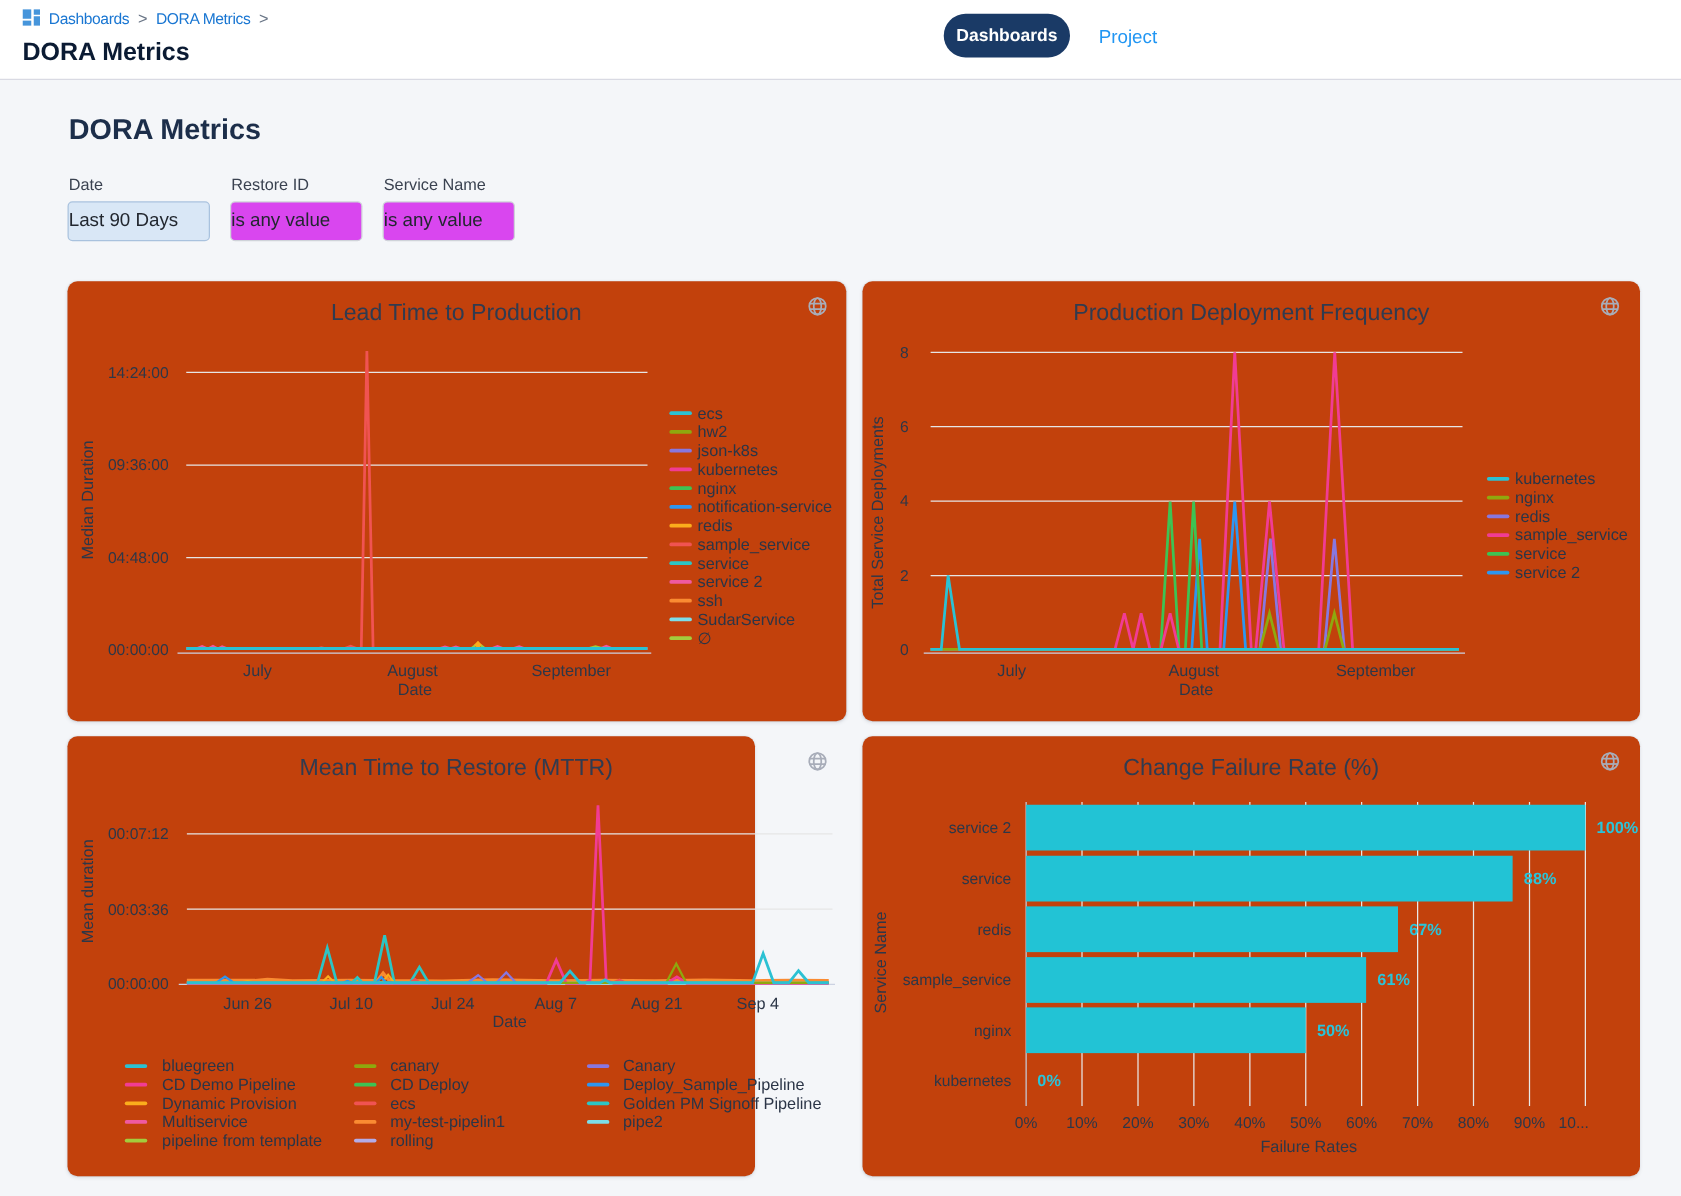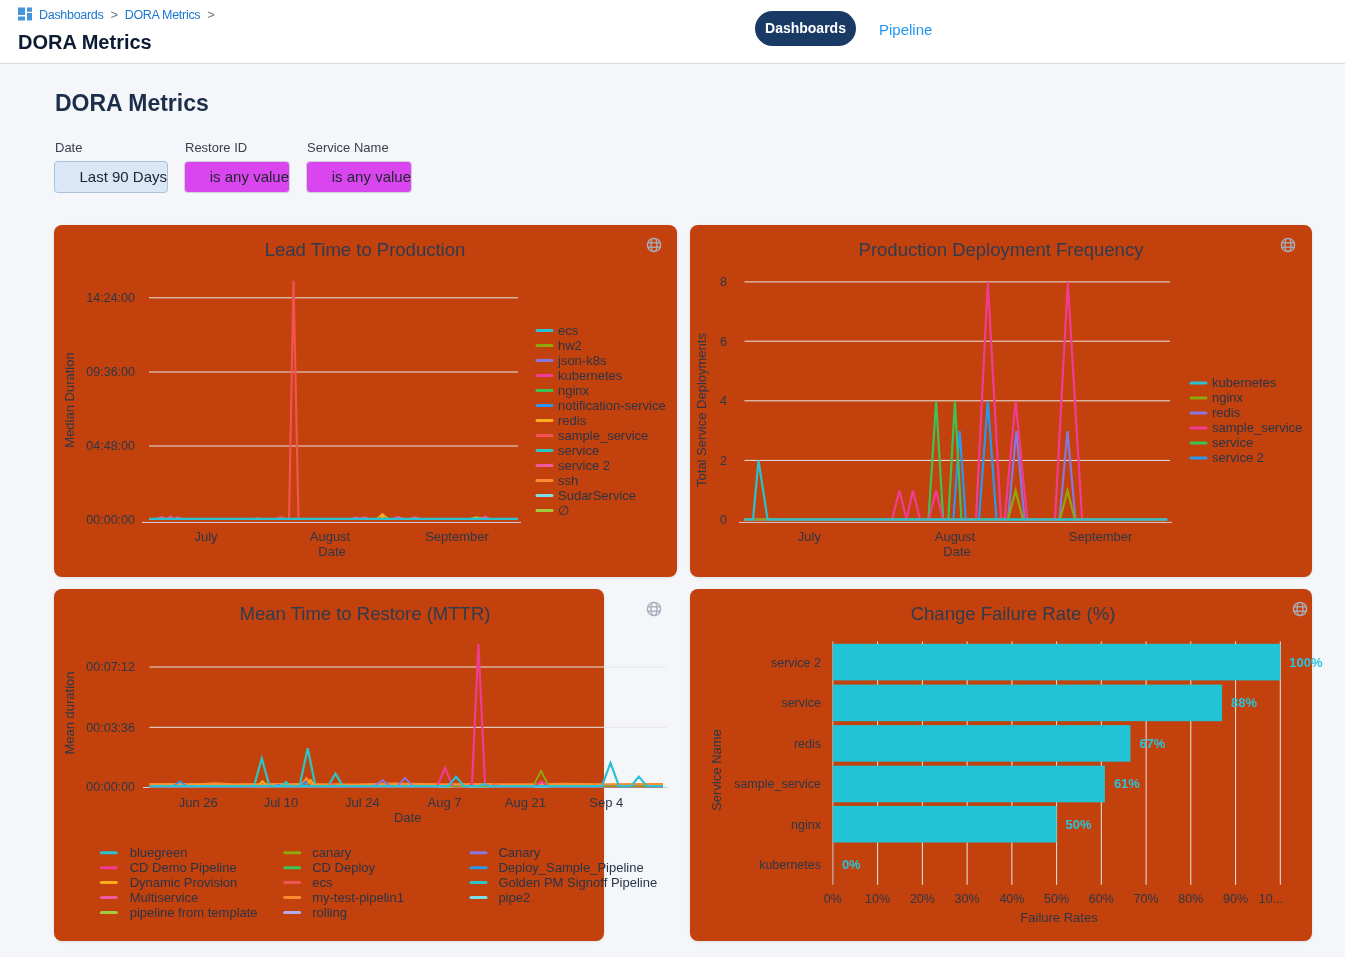--- a/index.html
+++ b/index.html
@@ -6,43 +6,43 @@
 html,body { width:1345px; height:957px; }
 body { font-family:"Liberation Sans",sans-serif; background:#f4f6f9; position:relative; overflow:hidden; }
 .header { position:absolute; left:0; top:0; width:1345px; height:64px; background:#ffffff; border-bottom:1px solid #d9dae3; }
 .crumb { position:absolute; left:39px; top:7px; font-size:12.5px; letter-spacing:-0.3px; color:#1976d2; }
 .crumb .sep { color:#697586; padding:0 7px; font-size:13px; }
 .htitle { position:absolute; left:18px; top:31px; font-size:20px; font-weight:bold; color:#0b1b33; }
 .pill { position:absolute; left:755px; top:11px; width:101px; height:35px; border-radius:17.5px; background:#1a3a66; color:#ffffff; font-size:14px; font-weight:bold; text-align:center; line-height:35px; }
 .folders { position:absolute; left:879px; top:21px; font-size:15px; color:#2196f3; }
 .bigtitle { position:absolute; left:55px; top:90px; font-size:23px; font-weight:bold; color:#1c2e4a; }
 .flabel { position:absolute; font-size:13px; color:#3a4250; }
-.fbtn { position:absolute; top:161px; height:32px; border-radius:4px; font-size:15px; color:#22272f; text-align:right; line-height:30px; }
+.fbtn { position:absolute; top:161px; height:32px; border-radius:4px; font-size:15px; color:#22272f; text-align:left; line-height:30px; }
 .fbtn.date { left:54px; width:114px; background:#d9e7f6; border:1px solid #a9c2de; }
 .fbtn.any { background:#d946ef; border:1px solid #cfd3d9; }
 .card { position:absolute; background:#c2410c; border-radius:8px; box-shadow:0 1px 3px rgba(40,50,70,0.10), 0 0 1px rgba(40,50,70,0.10); }
 #card1 { left:54px; top:225px; width:623px; height:352px; }
 #card2 { left:690px; top:225px; width:622px; height:352px; }
 #card3 { left:54px; top:589px; width:550px; height:352px; }
-#card4 { left:690px; top:589px; width:622px; height:352px;padding-left:12px; }
+#card4 { left:690px; top:589px; width:622px; height:352px; }
 svg text { font-family:"Liberation Sans",sans-serif; }
 </style>
 </head>
 <body>
 <div class="header">
   <svg width="16" height="15" style="position:absolute;left:18px;top:7px;">
     <rect x="0" y="0.5" width="7" height="7.5" fill="#4695db"></rect>
     <rect x="0" y="9.5" width="7" height="4" fill="#4695db"></rect>
     <rect x="9" y="0.5" width="5" height="4.3" fill="#4695db"></rect>
     <rect x="9" y="6" width="5" height="7.5" fill="#4695db"></rect>
   </svg>
   <div class="crumb">Dashboards<span class="sep">&gt;</span><a style="color:#1976d2;text-decoration:none;">DORA Metrics</a><span class="sep">&gt;</span></div>
   <div class="htitle">DORA Metrics</div>
   <div class="pill">Dashboards</div>
-  <div class="folders">Pipeline</div>
+  <div class="folders">Project</div>
 </div>
 <div class="bigtitle">DORA Metrics</div>
 <div class="flabel" style="left:55px;top:140px;">Date</div>
 <div class="flabel" style="left:185px;top:140px;">Restore ID</div>
 <div class="flabel" style="left:307px;top:140px;">Service Name</div>
 <div class="fbtn date">Last 90 Days</div>
 <div class="fbtn any" style="left:184px;width:106px;">is any value</div>
 <div class="fbtn any" style="left:306px;width:106px;">is any value</div>
 
 <div class="card" id="card1">

